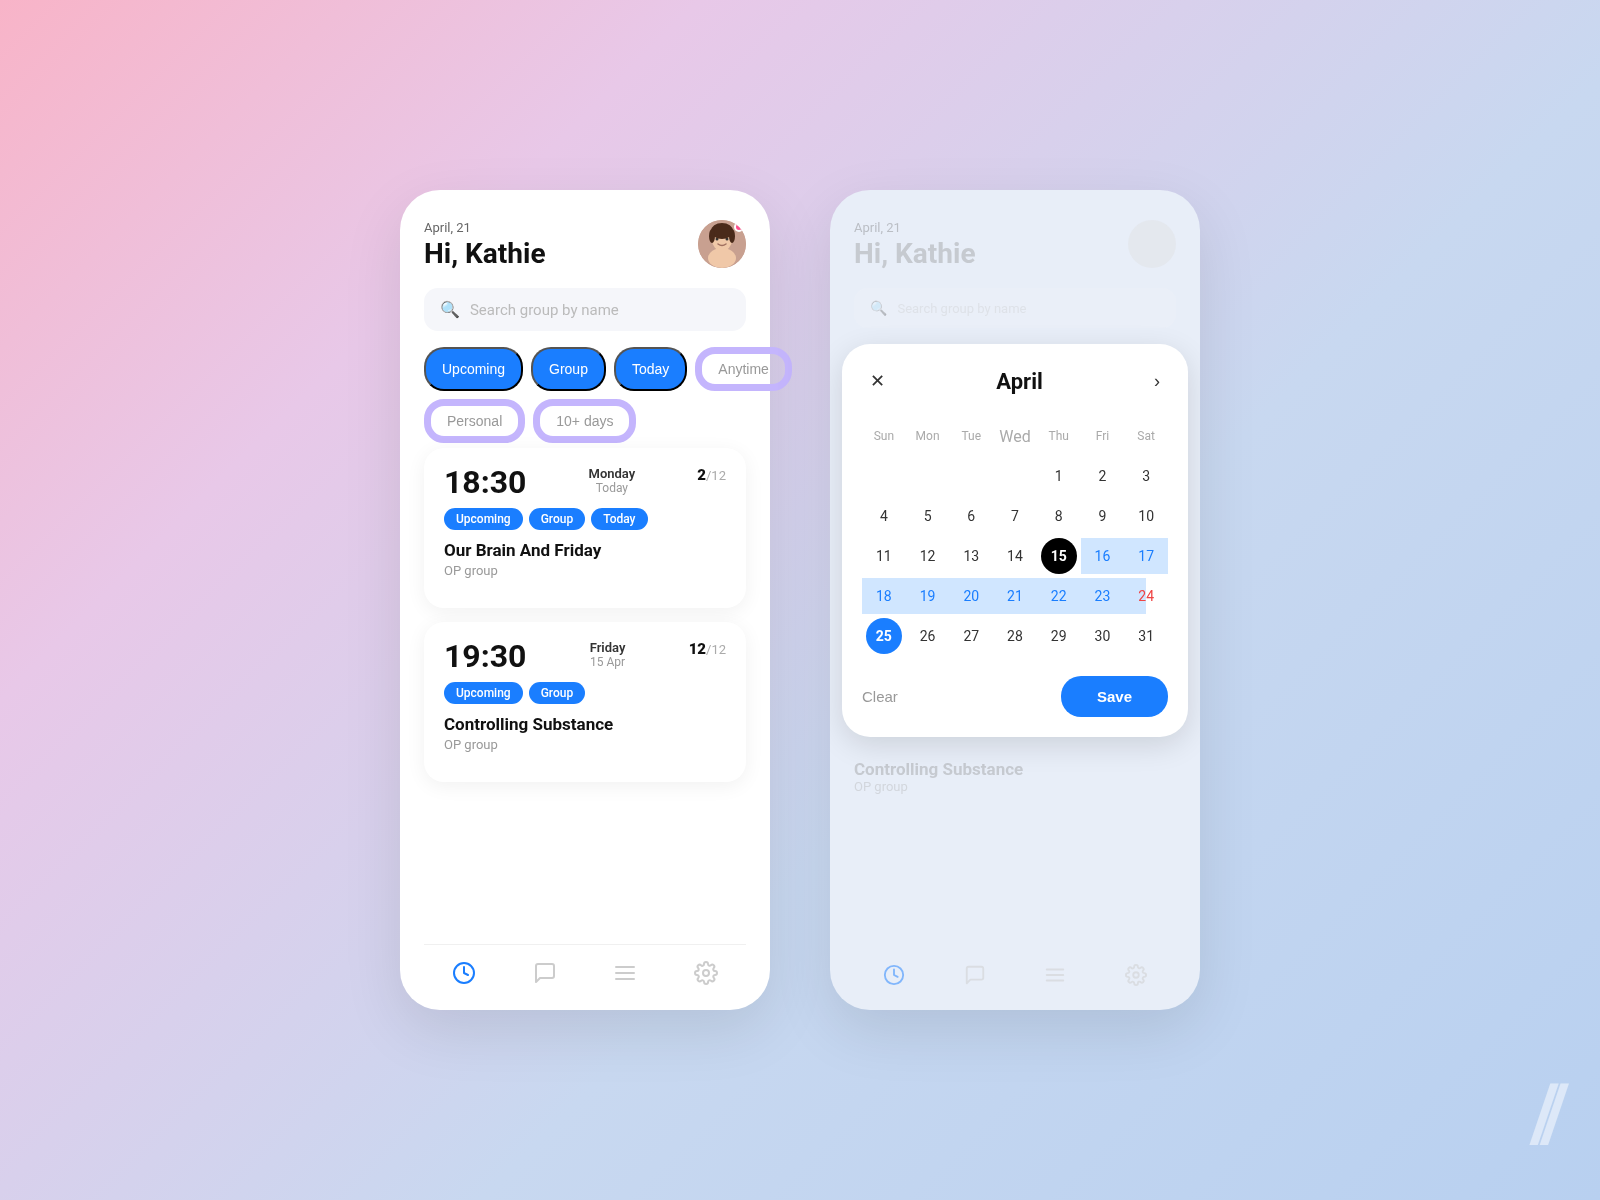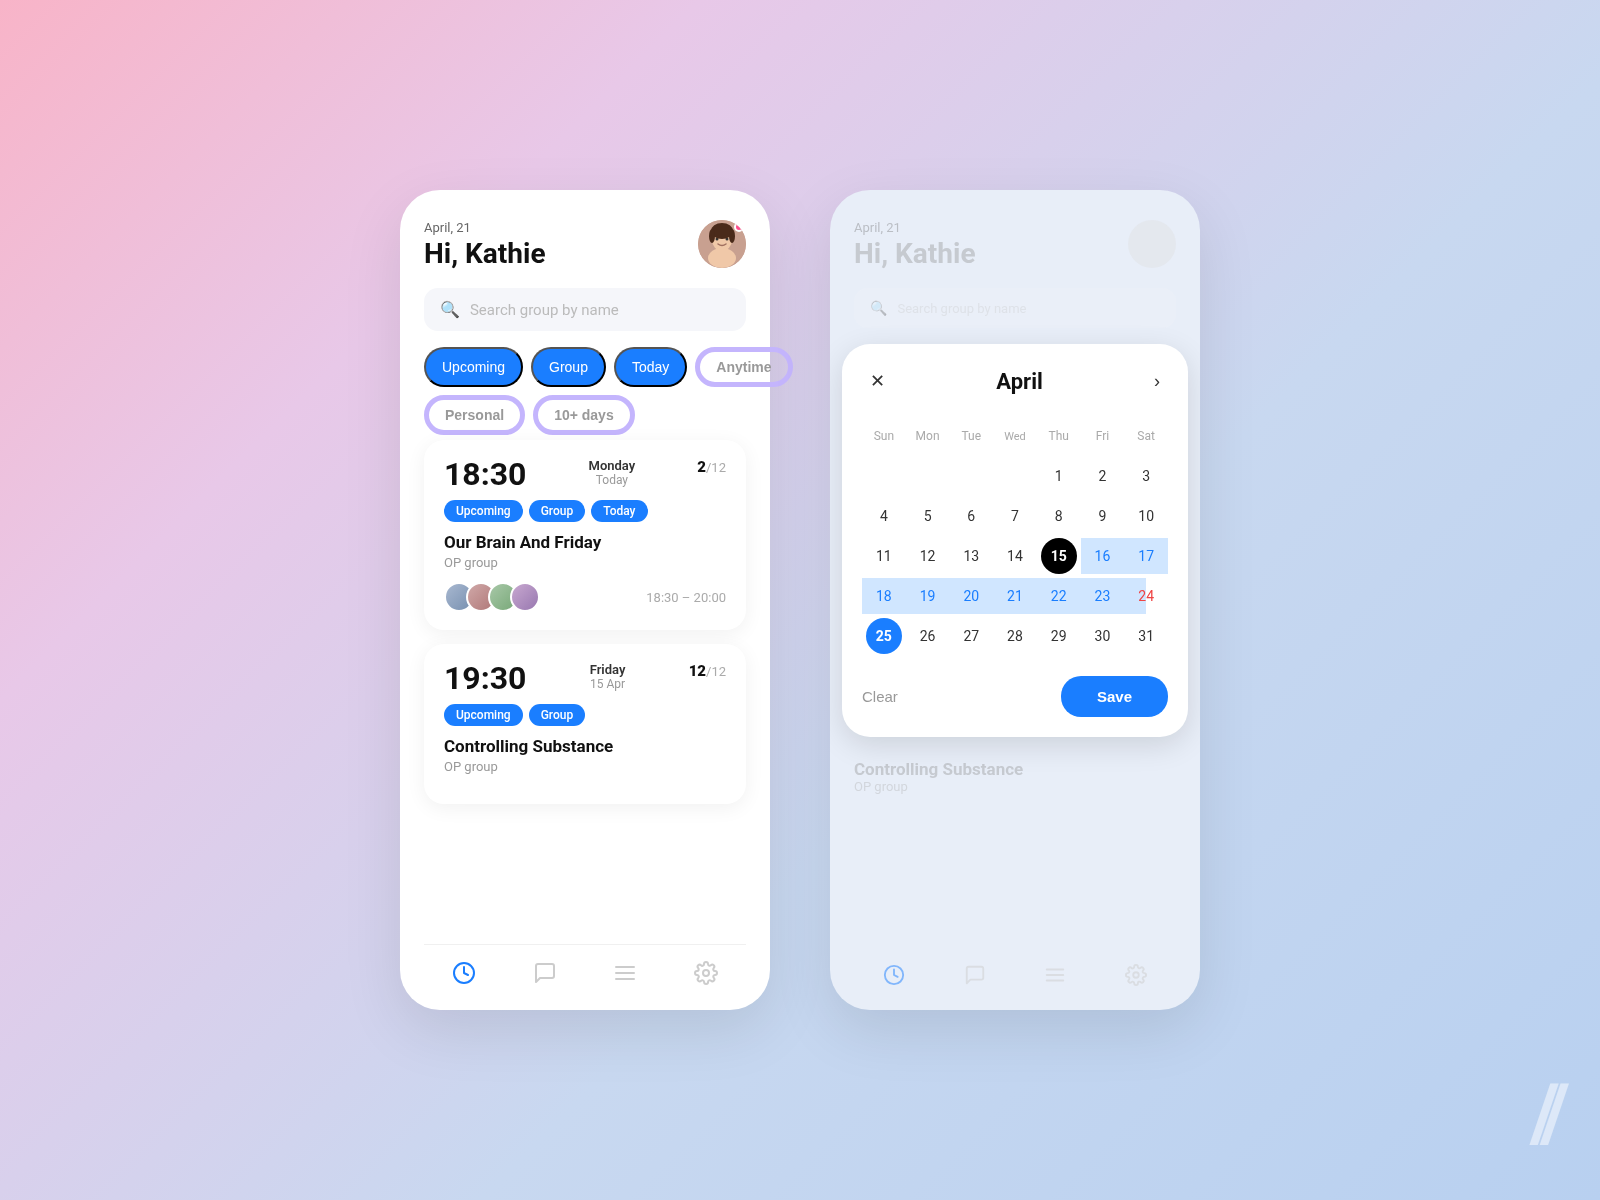--- a/index.html
+++ b/index.html
@@ -90,22 +90,21 @@
       font-weight: 500;
       cursor: pointer;
     }
     .filter-chip.active {
       background: #1a7eff;
       color: #fff;
     }
     .filter-chip.inactive {
       background: transparent;
       color: #999;
-      border: 5px solid #c4b5fd;
-      font-weight: bold;
+      border: 7px solid #c4b5fd;
     }
     
     .session-card {
       background: #fff;
       border-radius: 20px;
       padding: 18px 20px;
       margin-bottom: 14px;
       box-shadow: 0 4px 20px rgba(0,0,0,0.06);
     }
     .session-top {
@@ -420,29 +419,20 @@
         </div>
         <div class="session-count"><strong>2</strong><span>/12</span></div>
       </div>
       <div class="session-tags">
         <span class="tag">Upcoming</span>
         <span class="tag">Group</span>
         <span class="tag">Today</span>
       </div>
       <div class="session-title">Our Brain And Friday</div>
       <div class="session-group">OP group</div>
-      <div class="session-footer">
-        <div class="avatars-row">
-          <div class="mini-avatar mini-avatar-1"></div>
-          <div class="mini-avatar mini-avatar-2"></div>
-          <div class="mini-avatar mini-avatar-3"></div>
-          <div class="mini-avatar mini-avatar-4"></div>
-        </div>
-        <div class="session-time-range">18:30 – 20:00</div>
-      </div>
     </div>
 
     <div class="session-card">
       <div class="session-top">
         <div class="session-time">19:30</div>
         <div class="session-day-info">
           <div class="session-day">Friday</div>
           <div class="session-date">15 Apr</div>
         </div>
         <div class="session-count"><strong>12</strong><span>/12</span></div>
@@ -510,21 +500,21 @@
         <div class="cal-cell empty">
             <span style="font-size:12px;color:#aaa;">Sun</span>
           </div>
         <div class="cal-cell empty">
             <span style="font-size:12px;color:#aaa;">Mon</span>
           </div>
         <div class="cal-cell empty">
             <span style="font-size:12px;color:#aaa;">Tue</span>
           </div>
         <div class="cal-cell empty">
-            <span style="font-size:11px;color:#aaa;">Wed</span>
+            <span style="font-size:16px;color:#aaa;">Wed</span>
           </div>
         <div class="cal-cell empty">
             <span style="font-size:12px;color:#aaa;">Thu</span>
           </div>
         <div class="cal-cell empty">
             <span style="font-size:12px;color:#aaa;">Fri</span>
           </div>
         <div class="cal-cell empty">
             <span style="font-size:12px;color:#aaa;">Sat</span>
           </div>

